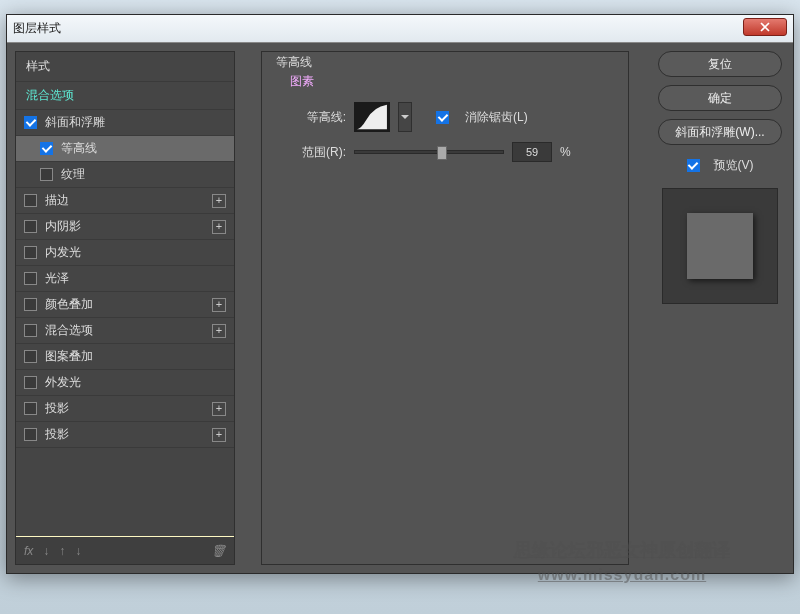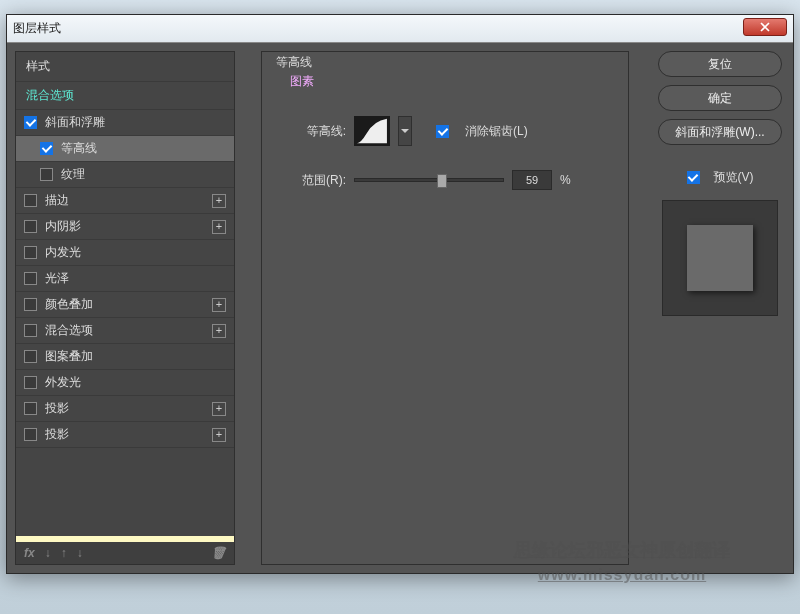--- a/index.html
+++ b/index.html
@@ -14,39 +14,39 @@
 .styles-list { background: #454545; border: 1px solid #2f2f2f; flex: 1; display: flex; flex-direction: column; }
 .list-header { padding: 6px 10px; font-size: 12px; color: #ddd; border-bottom: 1px solid #3a3a3a; }
 .list-sub { padding: 5px 10px; font-size: 12px; color: #5eead4; border-bottom: 1px solid #3a3a3a; }
 .style-row { display: flex; align-items: center; padding: 4px 8px; font-size: 12px; color: #ddd; border-bottom: 1px solid #3a3a3a; position: relative; height: 26px; cursor: pointer; }
 .style-row.selected { background: #6a6a6a; }
 .style-row.sub { padding-left: 24px; }
 .cb { width: 13px; height: 13px; border: 1px solid #888; background: #3a3a3a; margin-right: 8px; display: inline-flex; align-items: center; justify-content: center; cursor: pointer; }
 .cb.checked { background: #1473e6; border-color: #1473e6; }
 .cb.checked::after { content: ""; width: 4px; height: 7px; border: solid #fff; border-width: 0 2px 2px 0; transform: rotate(45deg); margin-top: -2px; }
 .plus-icon { position: absolute; right: 8px; width: 14px; height: 14px; border: 1px solid #888; display: flex; align-items: center; justify-content: center; color: #ccc; font-size: 11px; line-height: 1; cursor: pointer; }
-.bottom-bar { height: 28px; background: #3f3f3f; border-top: 6px solid #fef9c3; display: flex; align-items: center; padding: 0 8px; gap: 10px; color: #888; font-size: 12px; font-style: italic; font-weight: bold; }
+.bottom-bar { height: 28px; background: #3f3f3f; border-top: 1px solid #fef9c3; display: flex; align-items: center; padding: 0 8px; gap: 10px; color: #888; font-size: 12px; font-style: italic; }
 .bottom-bar .spacer { flex: 1; }
 .arrow-icon, .trash-icon { color: #888; cursor: pointer; }
 .mid-col { flex: 1; border: 1px solid #2f2f2f; background: #535353; padding: 4px 14px 14px; position: relative; }
 .panel-title-wrap { position: relative; top: -2px; }
 .panel-title { font-size: 12px; color: #ddd; }
 .panel-sub { font-size: 12px; color: #f0abfc; margin-left: 14px; margin-top: 2px; }
-.form-row { display: flex; align-items: center; margin-top: 24px; font-size: 12px; color: #ddd; gap: 8px; }
+.form-row { display: flex; align-items: center; margin-top: 10px; font-size: 12px; color: #ddd; gap: 8px; }
 .form-label { width: 70px; text-align: right; }
 .contour-thumb { width: 36px; height: 30px; background: #222; border: 1px solid #1a1a1a; position: relative; overflow: hidden; cursor: pointer; }
 .contour-thumb svg { width: 100%; height: 100%; }
 .dd-arrow { width: 14px; height: 30px; background: #454545; border: 1px solid #2f2f2f; display: flex; align-items: center; justify-content: center; cursor: pointer; }
 .dd-arrow::after { content: ""; border: 4px solid transparent; border-top-color: #ccc; margin-top: 3px; }
 .slider-track { flex: 1; max-width: 150px; height: 4px; background: #3a3a3a; border: 1px solid #2a2a2a; position: relative; cursor: pointer; }
 .slider-thumb { position: absolute; top: -5px; width: 10px; height: 14px; background: #aaa; border: 1px solid #666; transform: translateX(-50%); cursor: pointer; }
 .num-input { width: 40px; height: 20px; background: #3a3a3a; border: 1px solid #2a2a2a; color: #ddd; font-size: 11px; text-align: center; }
 .right-col { width: 130px; display: flex; flex-direction: column; gap: 8px; align-items: center; }
 .btn { width: 124px; height: 26px; background: #5a5a5a; border: 1px solid #2f2f2f; border-radius: 13px; color: #eee; font-size: 12px; cursor: pointer; }
-.preview-row { display: flex; align-items: center; gap: 6px; color: #ddd; font-size: 12px; margin-top: 16px; }
+.preview-row { display: flex; align-items: center; gap: 6px; color: #ddd; font-size: 12px; margin-top: 4px; }
 .preview-box { width: 116px; height: 116px; background: #3a3a3a; border: 1px solid #2a2a2a; margin-top: 6px; display: flex; align-items: center; justify-content: center; }
 .preview-inner { width: 66px; height: 66px; background: #6a6a6a; box-shadow: 2px 2px 6px rgba(0,0,0,0.6); }
 .watermark { position: absolute; right: 70px; bottom: 30px; text-align: center; color: rgba(80,80,80,0.5); font-size: 18px; font-weight: bold; pointer-events: none; text-decoration: underline; }
 .watermark .line2 { font-size: 16px; letter-spacing: 1px; margin-top: 4px; }
 </style>
 </head>
 <body>
 
 <div class="window">
   <div class="titlebar">

